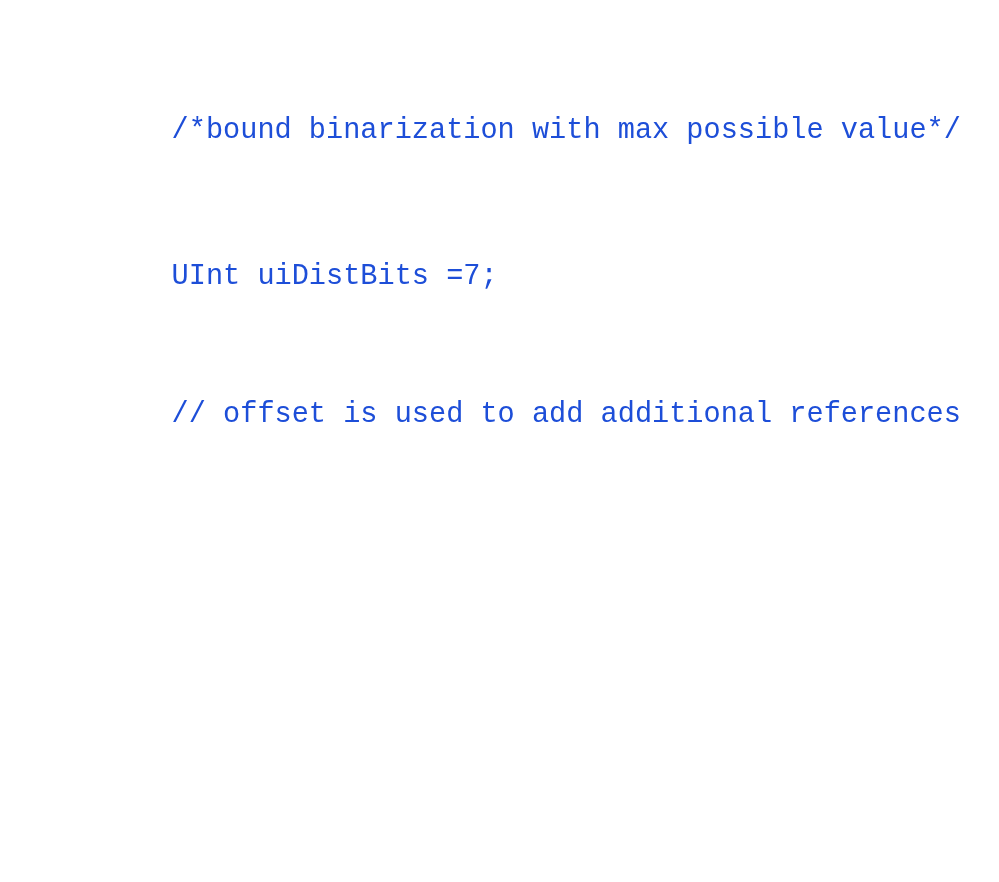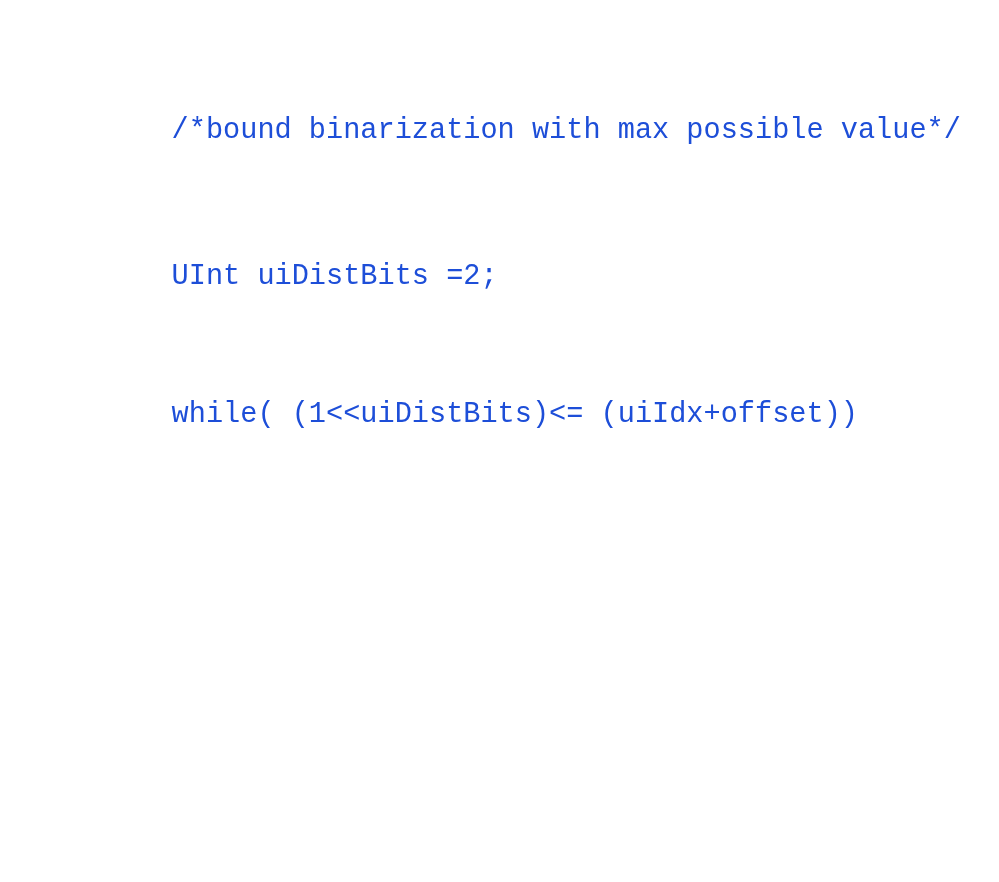--- a/index.html
+++ b/index.html
@@ -46,22 +46,22 @@
     padding-top: 8px;
     height: 54px;
   }
 </style>
 </head>
 <body>
 
 <div class="page">
   <div class="code-block">
     <span class="code-line first">          /*bound binarization with max possible value*/</span>
-    <span class="code-line">          UInt uiDistBits =2;</span>
-    <span class="code-line">          while( (1&lt;&lt;uiDistBits)&lt;= (uiIdx+offset))</span>
+    <span class="code-line">          UInt uiDistBits =7;</span>
+    <span class="code-line">          // offset is used to add additional references</span>
     
     
     
     
     
     
     
     
     
     

